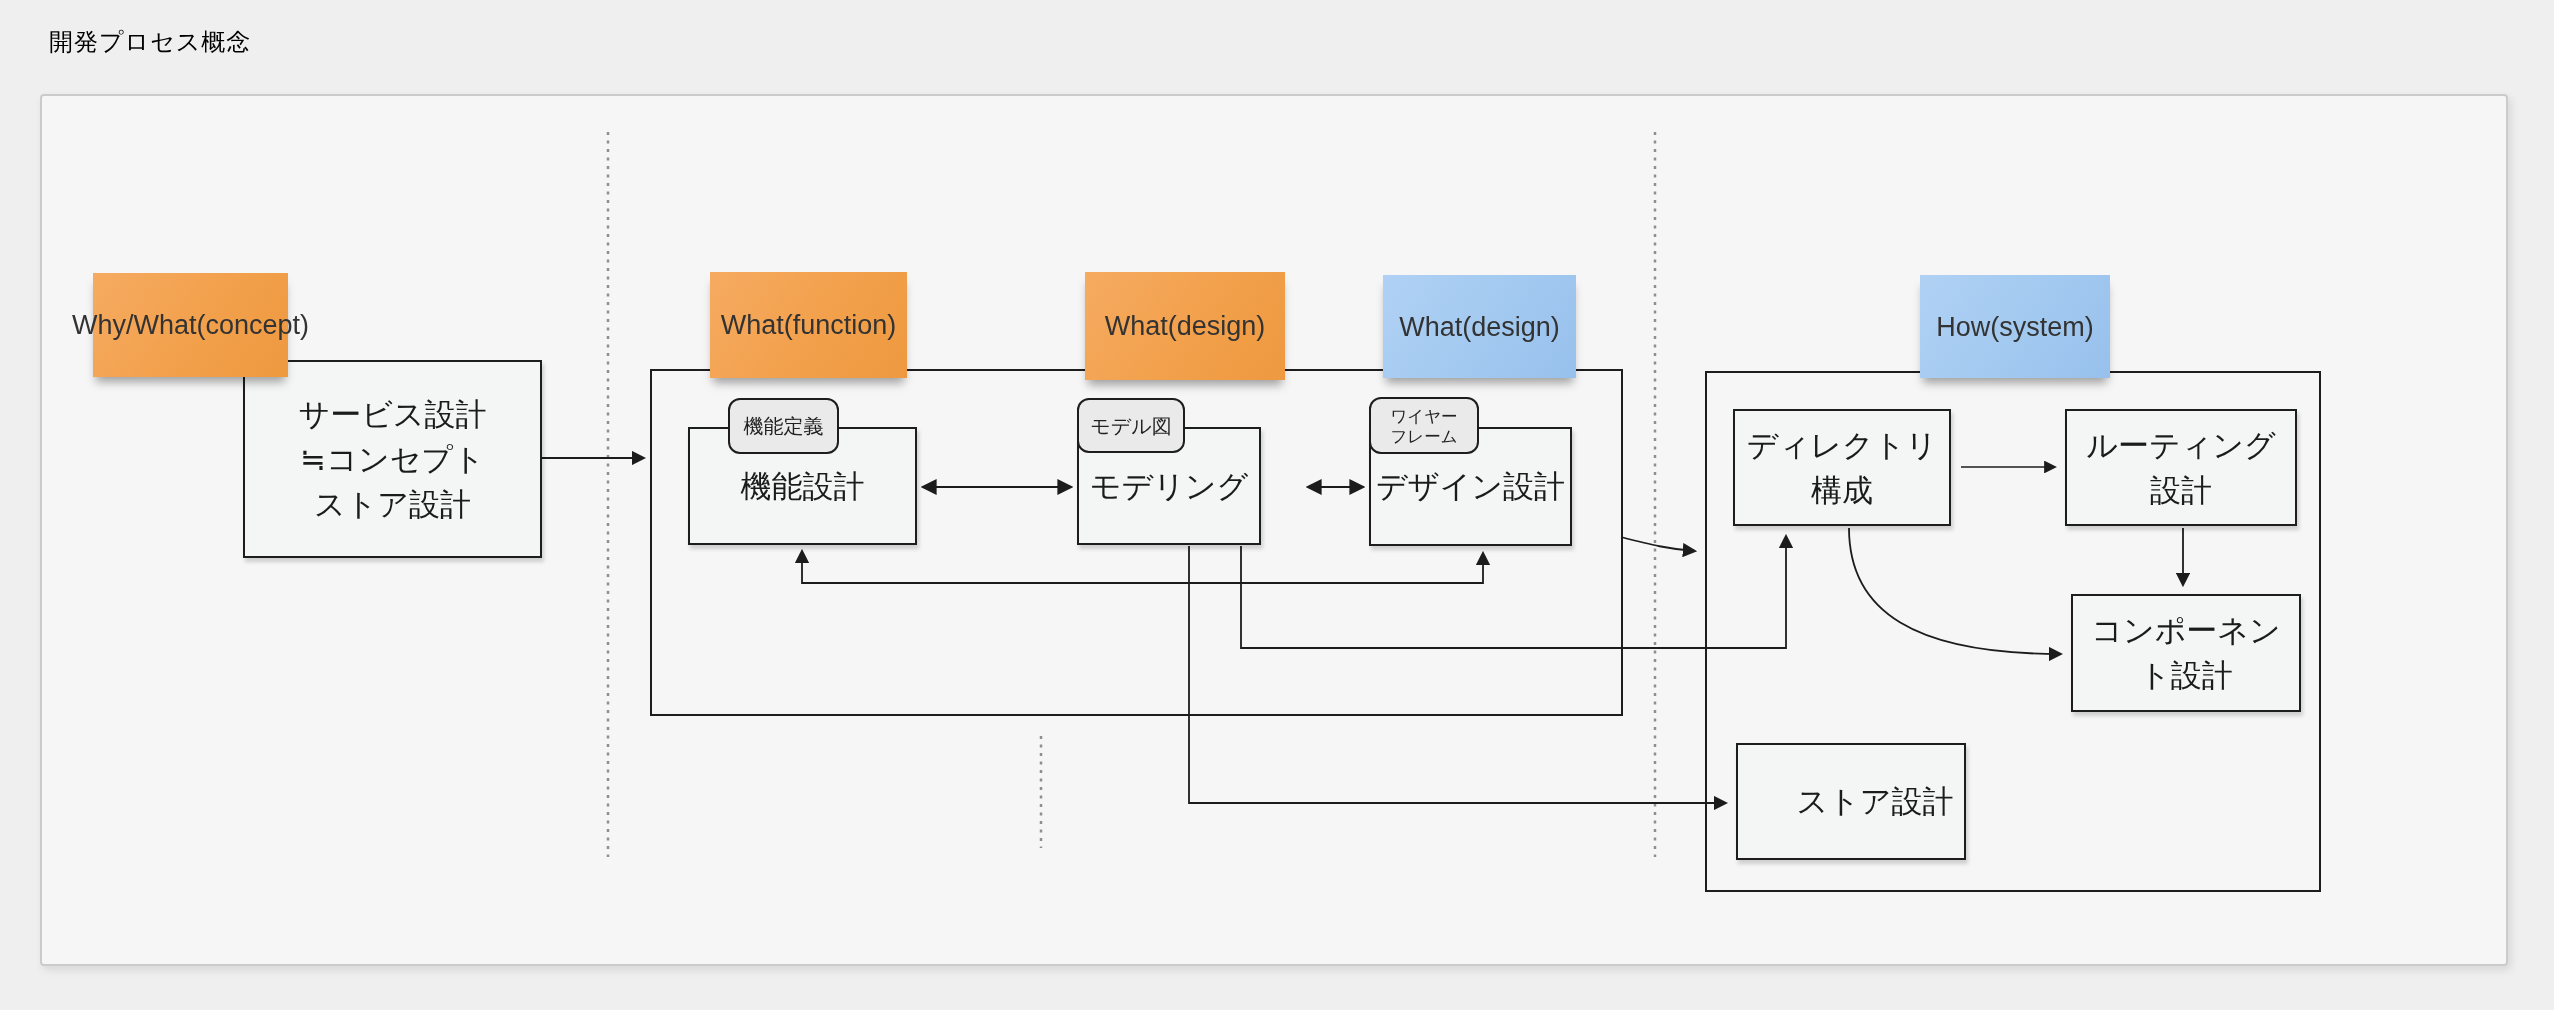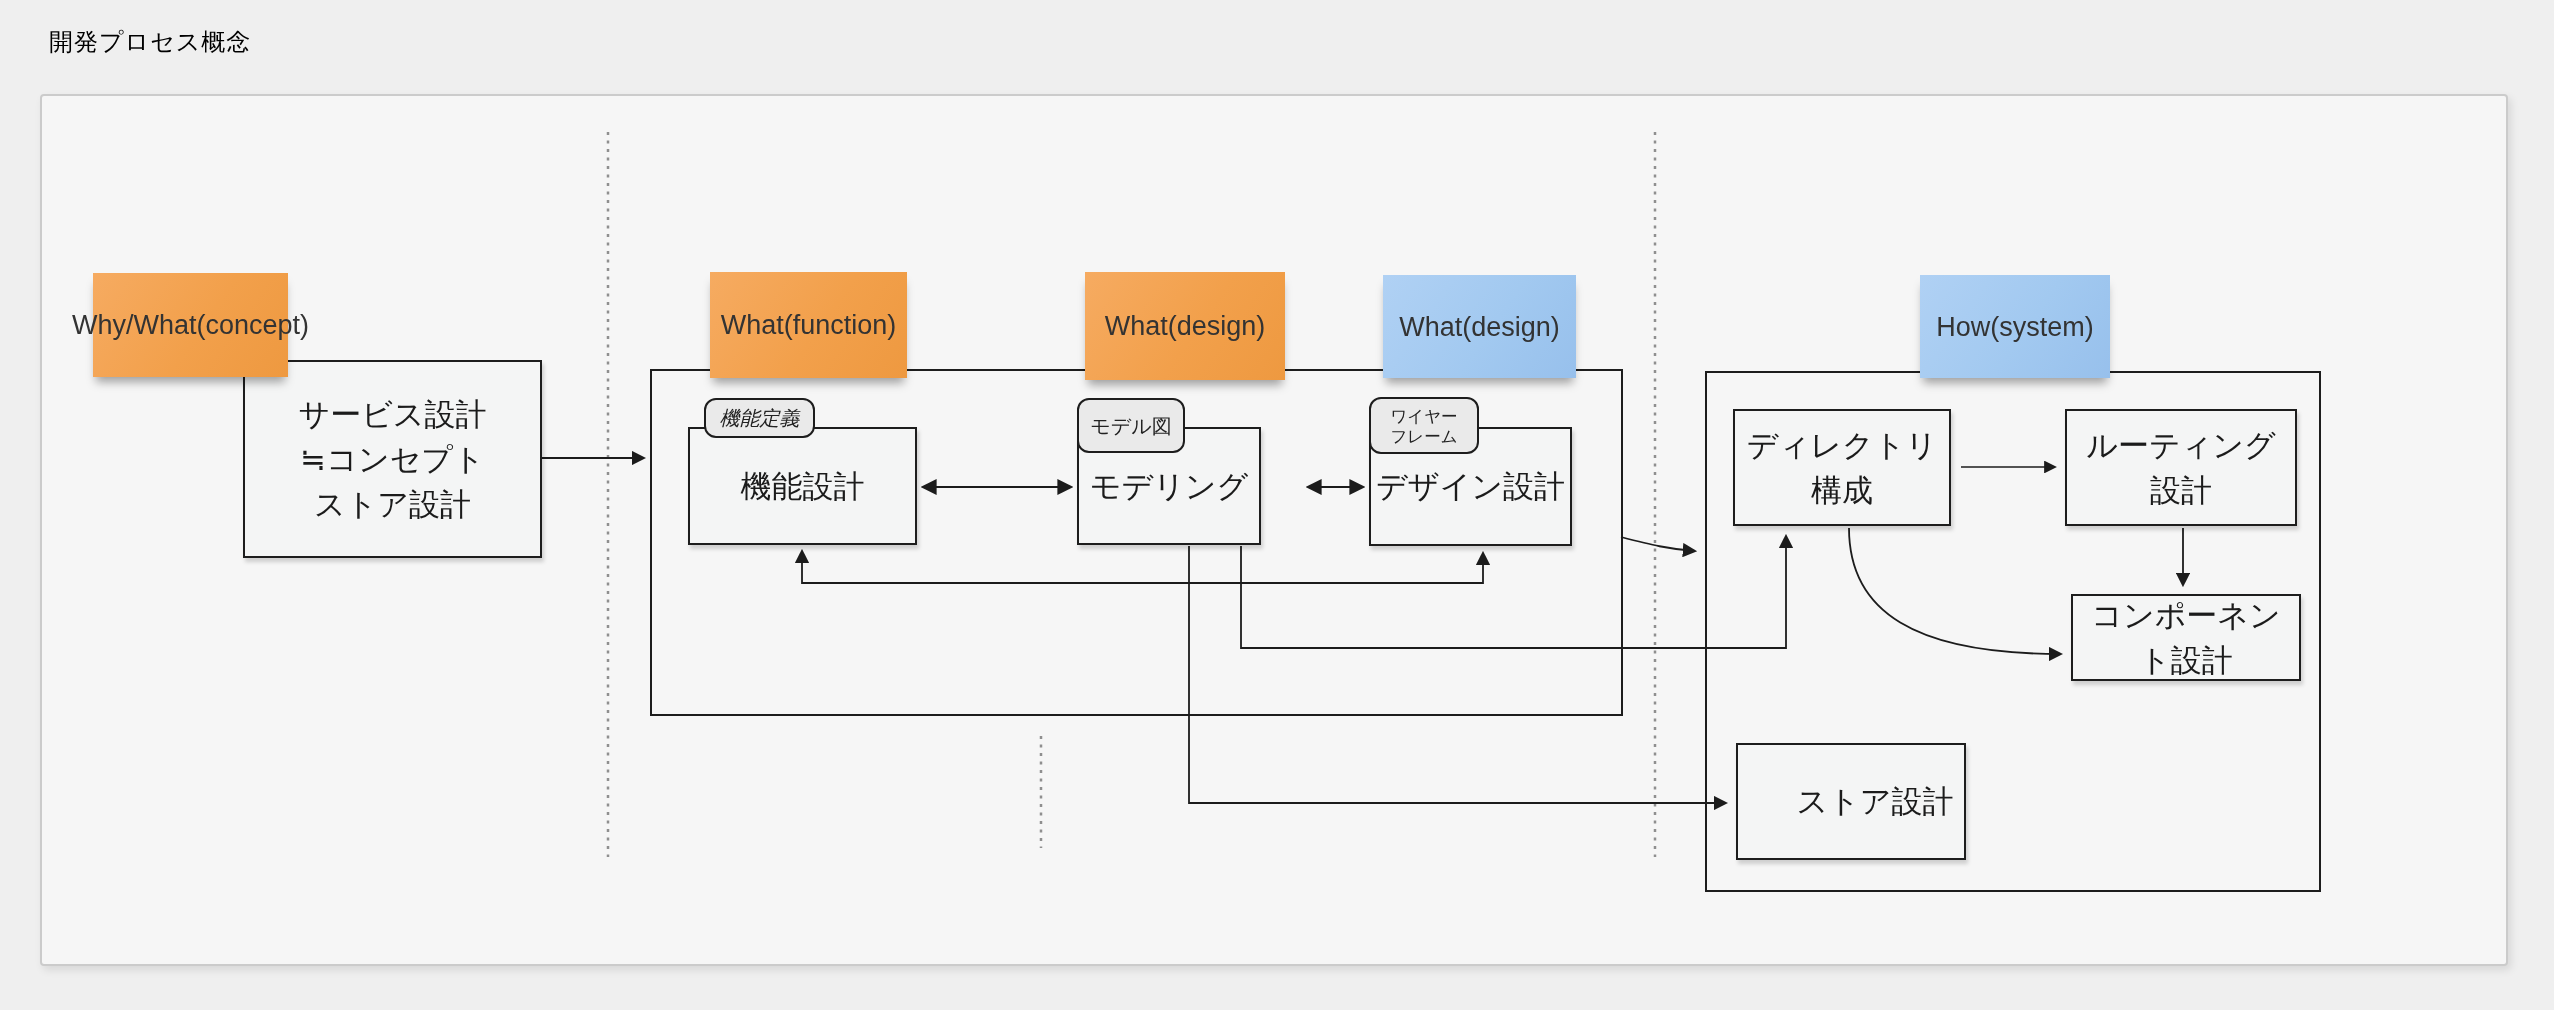--- a/index.html
+++ b/index.html
@@ -34,29 +34,29 @@
     display:flex;flex-direction:column;align-items:center;justify-content:center;
     font-size:31px;line-height:45px;color:#1b1b1b;text-align:center;
     z-index:5;box-sizing:border-box;
   }
   .n-service{left:243px;top:360px;width:299px;height:198px;}
   .n-function{left:688px;top:427px;width:229px;height:118px;}
   .n-modeling{left:1077px;top:427px;width:184px;height:118px;}
   .n-design{left:1369px;top:427px;width:203px;height:119px;}
   .n-directory{left:1733px;top:409px;width:218px;height:117px;}
   .n-routing{left:2065px;top:409px;width:232px;height:117px;}
-  .n-component{left:2071px;top:594px;width:230px;height:87px;}
+  .n-component{left:2071px;top:594px;width:230px;height:118px;}
   .n-store{left:1736px;top:743px;width:230px;height:117px;padding-left:48px;}
   .badge{
     position:absolute;background:#eaeaea;border:2px solid #1d1d1d;border-radius:12px;
     display:flex;flex-direction:column;align-items:center;justify-content:center;
     font-size:20px;line-height:24px;color:#222;text-align:center;
     z-index:6;box-sizing:border-box;
   }
-  .b-function{left:704px;top:398px;width:111px;height:40px;font-style:italic;}
+  .b-function{left:728px;top:398px;width:111px;height:56px;}
   .b-modeling{left:1077px;top:398px;width:108px;height:55px;}
   .b-design{left:1369px;top:397px;width:110px;height:57px;font-size:16.5px;line-height:20px;}
   .sticky{
     position:absolute;
     display:flex;flex-direction:row;align-items:center;justify-content:center;
     font-size:27px;line-height:40px;color:#333;text-align:center;
     box-shadow:0 8px 9px -3px rgba(0,0,0,0.35);
     z-index:8;
   }
   .sticky.orange{background:linear-gradient(125deg,#f6ab61 0%,#f2a04b 55%,#ee9940 100%);}

